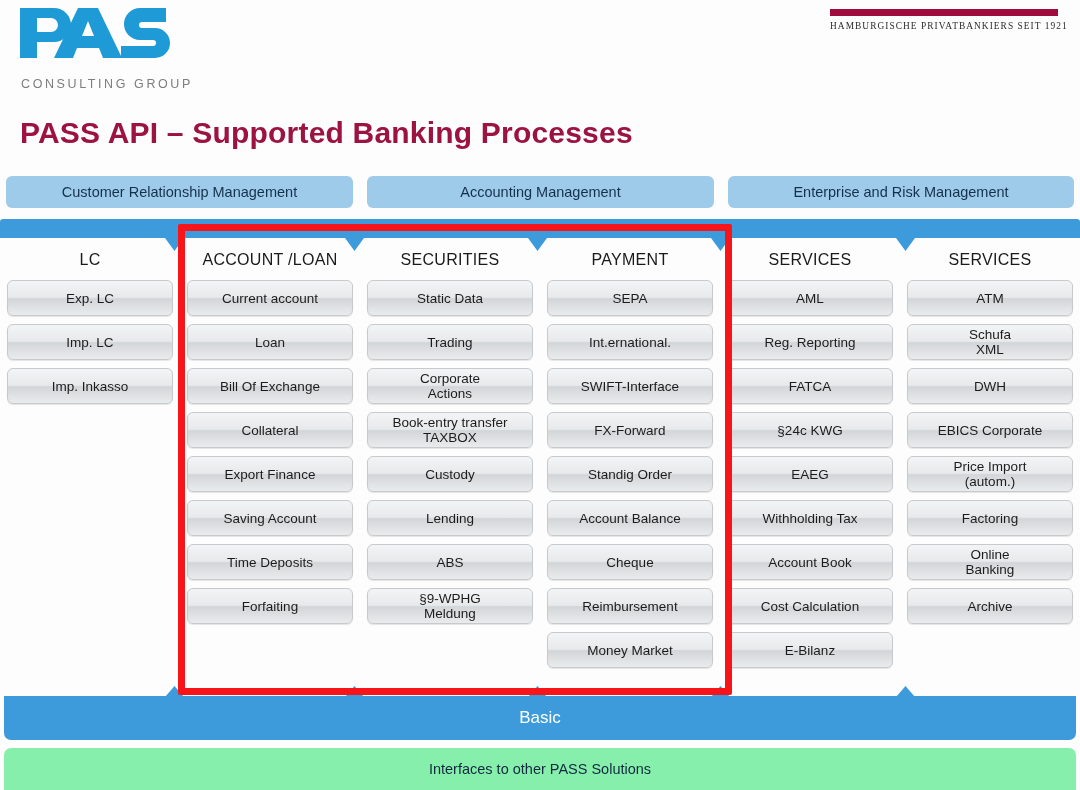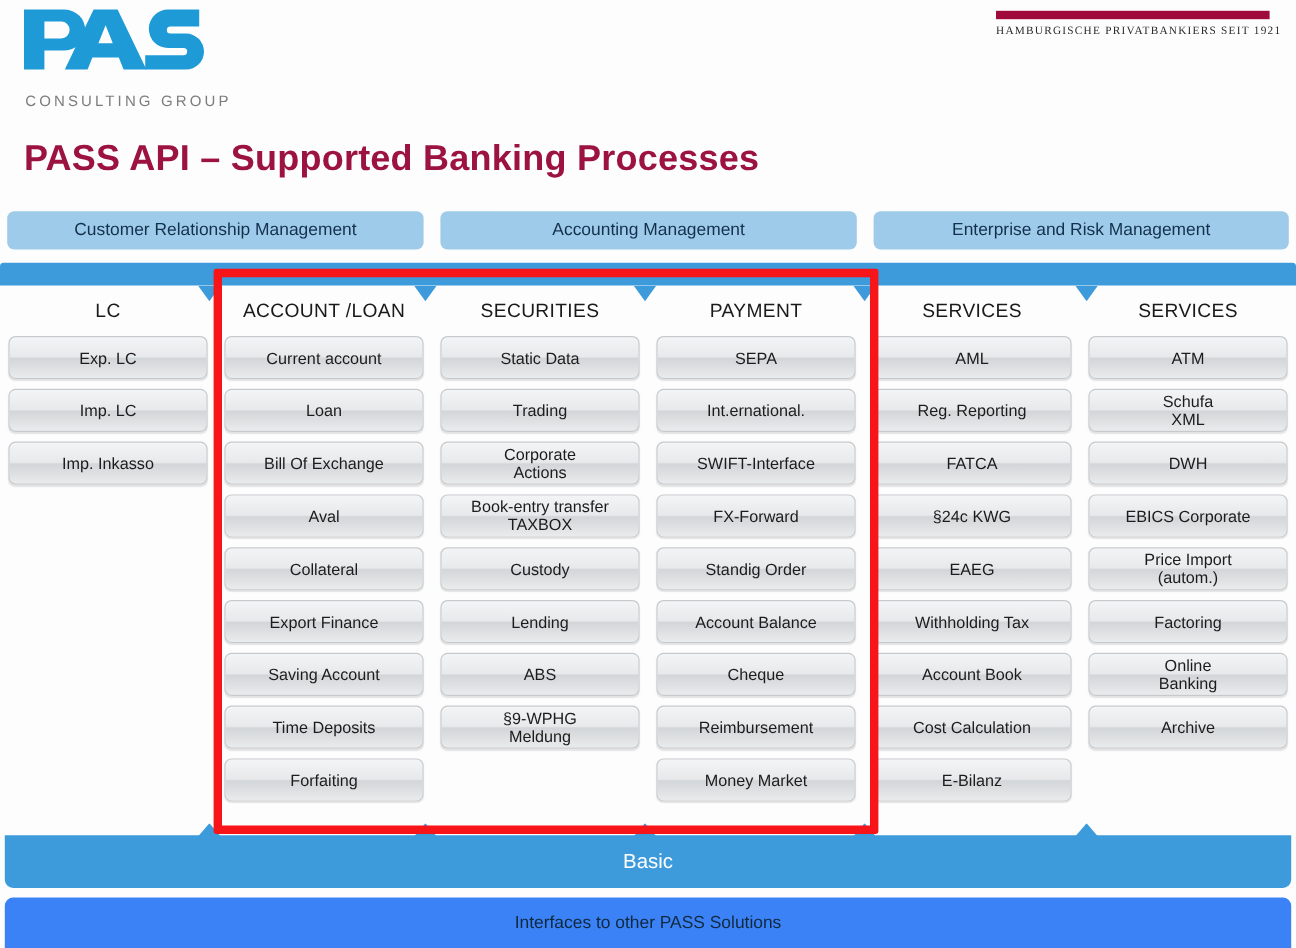--- a/index.html
+++ b/index.html
@@ -191,21 +191,21 @@
     color: #ffffff;
     font-size: 17px;
     display: flex;
     align-items: center;
     justify-content: center;
   }
   .iface-bar {
     position: absolute;
     left: 4px; top: 748px;
     width: 1072px; height: 42px;
-    background: #3b82f6;
+    background: #86efac;
     border-radius: 7px 7px 0 0;
     color: #10293f;
     font-size: 14.5px;
     display: flex;
     align-items: center;
     justify-content: center;
   }
 </style>
 </head>
 <body>
@@ -256,21 +256,20 @@
       <div class="cell empty"></div>
       <div class="cell empty"></div>
       <div class="cell empty"></div>
     </div>
 
     <div class="col">
       <div class="col-head">ACCOUNT  /LOAN</div>
       <div class="cell">Current account</div>
       <div class="cell">Loan</div>
       <div class="cell">Bill Of Exchange</div>
-      <div class="cell">Aval</div>
       <div class="cell">Collateral</div>
       <div class="cell">Export Finance</div>
       <div class="cell">Saving Account</div>
       <div class="cell">Time Deposits</div>
       <div class="cell">Forfaiting</div>
     </div>
 
     <div class="col">
       <div class="col-head">SECURITIES</div>
       <div class="cell">Static Data</div>

